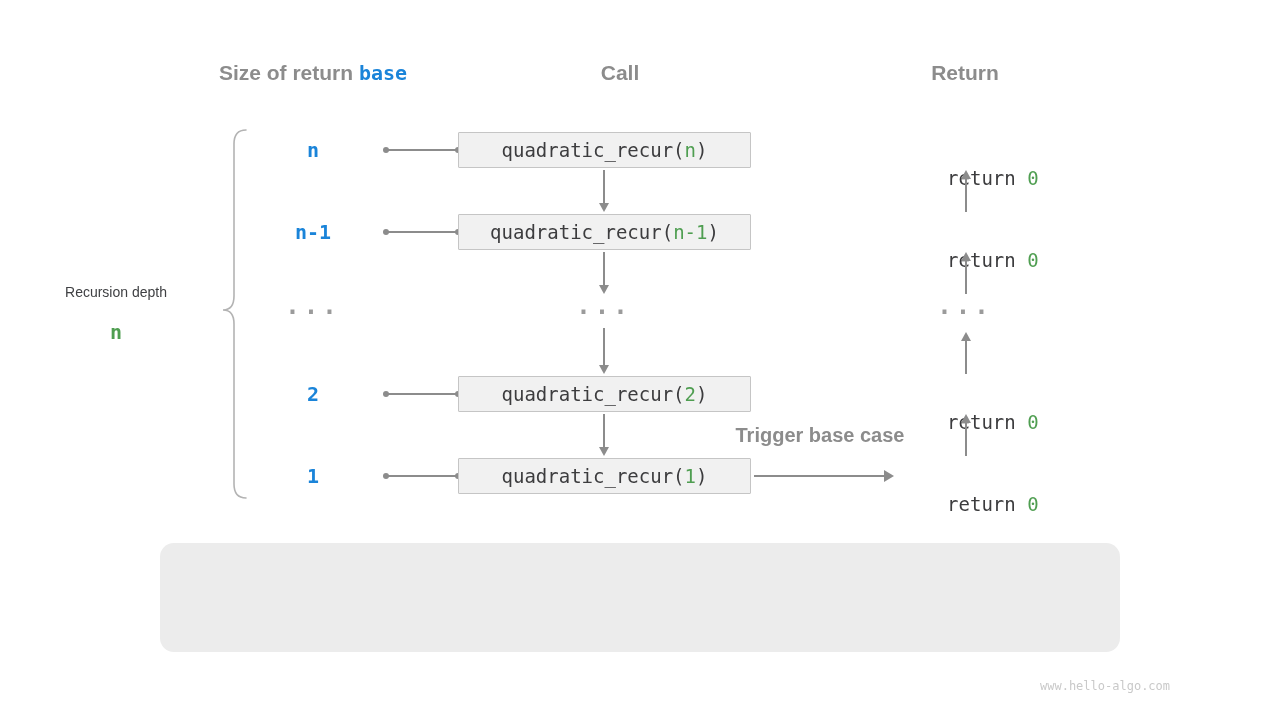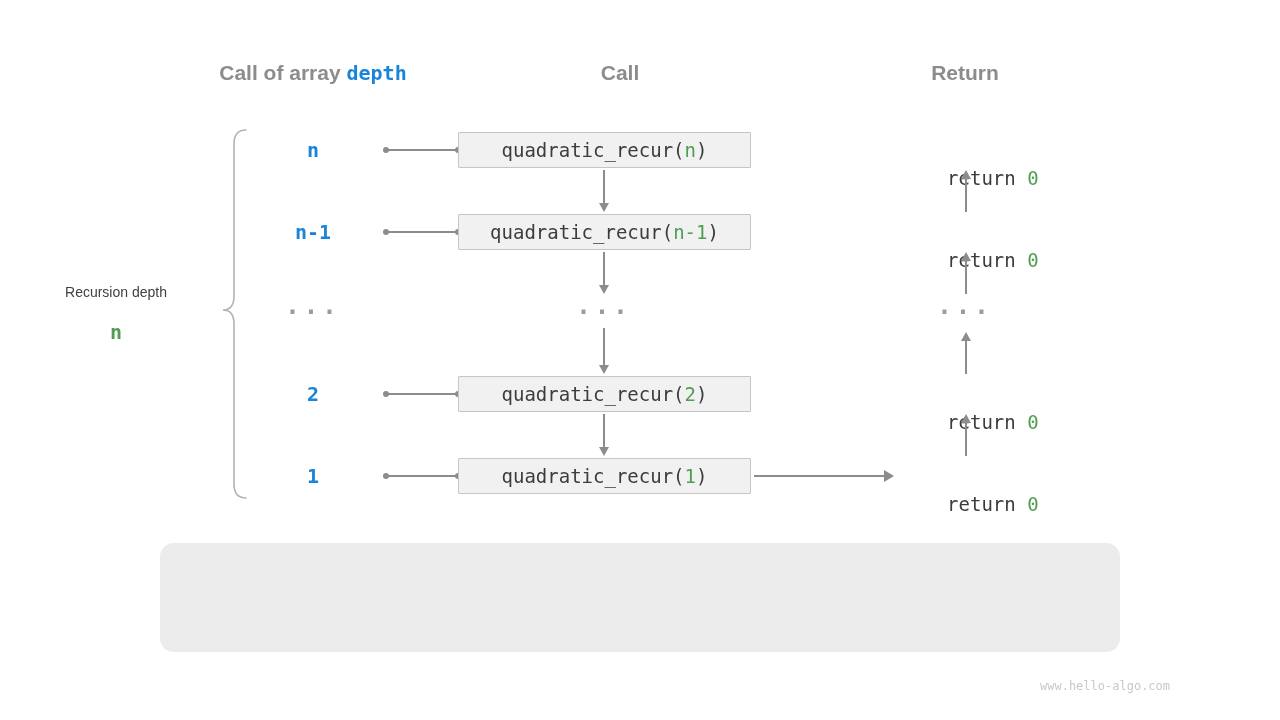--- a/index.html
+++ b/index.html
@@ -68,21 +68,21 @@
 
   .watermark{position:absolute; left:1040px; top:679px; width:200px; text-align:left;
     font-family:"DejaVu Sans Mono", monospace; font-size:12px; color:var(--watermark);}
 </style>
 </head>
 <body>
 
 <div class="stage">
 
   <div class="col-header" style="left:193px; width:240px;">
-    <span>Call of array </span><span class="hdr-code">depth</span>
+    <span>Size of return </span><span class="hdr-code">base</span>
   </div>
   <div class="col-header" style="left:560px; width:120px;">Call</div>
   <div class="col-header" style="left:905px; width:120px;">Return</div>
 
   <svg class="brace-svg" width="45" height="384" viewBox="0 0 45 384">
     <path d="M 36 8 Q 24 8 24 22 L 24 174 Q 24 188 13 188 Q 24 188 24 202 L 24 362 Q 24 376 36 376" fill="none" stroke="#b3b3b3" stroke-width="1.6" stroke-linecap="round"></path>
   </svg>
 
   <div class="depth-line1">Recursion depth</div>
   <div class="depth-line2">n</div>
@@ -130,20 +130,21 @@
   <div class="v-arrow down" style="left:603px; top:170px; height:33px;"></div>
   <div class="v-arrow down" style="left:603px; top:252px; height:33px;"></div>
   <div class="v-arrow down" style="left:603px; top:328px; height:37px;"></div>
   <div class="v-arrow down" style="left:603px; top:414px; height:33px;"></div>
 
   <div class="v-arrow up" style="left:965px; top:179px; height:33px;"></div>
   <div class="v-arrow up" style="left:965px; top:261px; height:33px;"></div>
   <div class="v-arrow up" style="left:965px; top:341px; height:33px;"></div>
   <div class="v-arrow up" style="left:965px; top:423px; height:33px;"></div>
 
+  <div class="trigger-label">Trigger base case</div>
   <div class="h-arrow" style="left:754px; top:475px; width:130px;"></div>
 
   <div class="summary-panel">
     
     
     
     
     
     
   </div>

